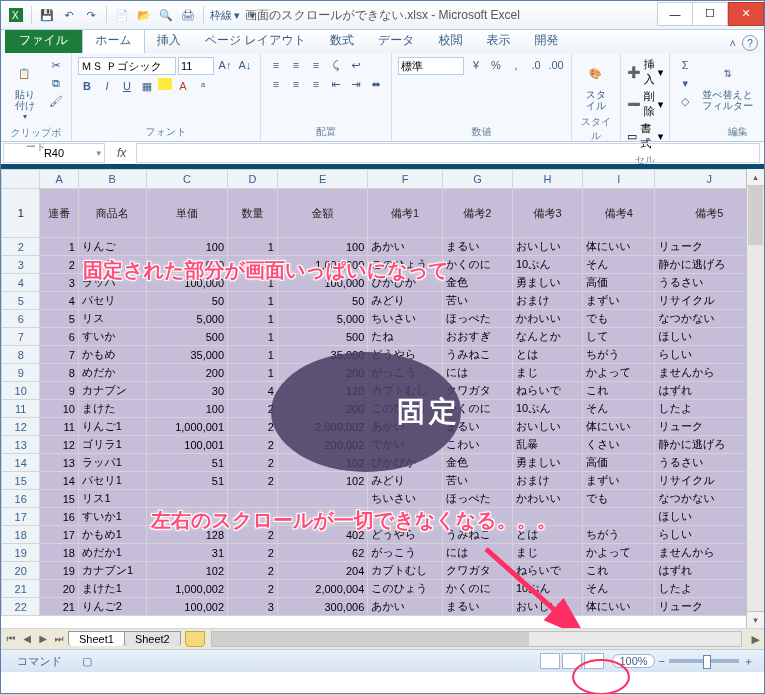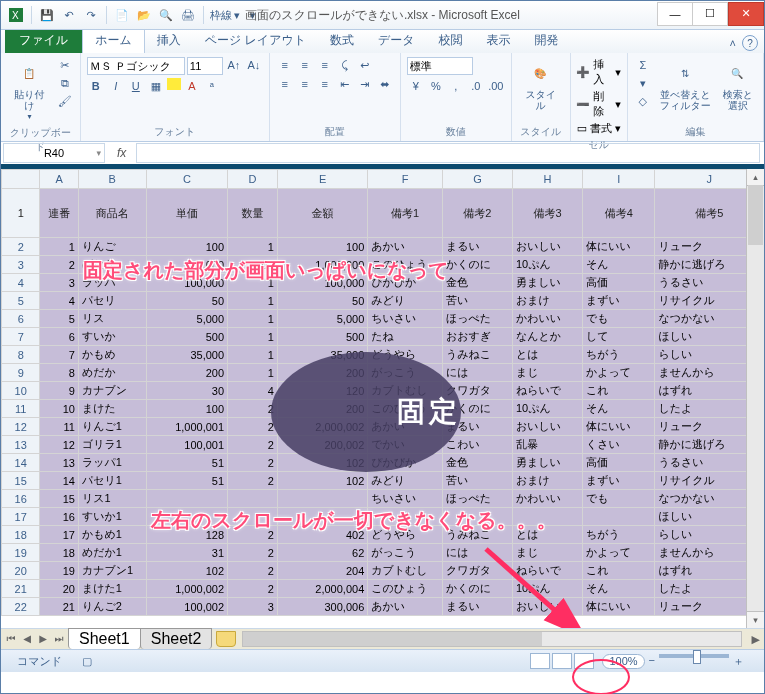--- a/index.html
+++ b/index.html
@@ -46,32 +46,32 @@
   .rowhdr{background:#eef3f8;text-align:center;color:#3b5f8a;width:34px}
   .hdr-row td{background:#c6bdd8;height:48px;text-align:center;color:#222}
   .data-row td{background:#c6bdd8}
   .corner{background:#eef3f8;width:34px}
   .col-A{width:34px}.col-B{width:60px}.col-C{width:72px}.col-D{width:44px}.col-E{width:80px}.col-F{width:66px}.col-G{width:62px}.col-H{width:62px}.col-I{width:64px}.col-J{width:96px}
   .num{text-align:right}
   
   .sheet-strip{height:20px;background:#ece9d8;display:flex;align-items:center;border-top:1px solid #c9d8e8}
   .sheet-nav{display:flex;gap:0;padding:0 2px}
   .sheet-nav span{width:16px;text-align:center;color:#666;font-size:10px}
-  .sheet-tab{background:#fff;border:1px solid #999;border-bottom:none;padding:1px 10px;font-size:16px;margin-left:-1px;border-radius:0 0 4px 4px;transform:translateY(-1px)}
+  .sheet-tab{background:#fff;border:1px solid #999;border-bottom:none;padding:1px 10px;font-size:11px;margin-left:-1px;border-radius:0 0 4px 4px;transform:translateY(-1px)}
   .sheet-tab.inactive{background:#e3e3e3}
   .sheet-add{width:18px;height:14px;background:#f5d97a;border:1px solid #c9a93c;margin-left:4px;border-radius:0 0 4px 4px}
   .hscroll{flex:1;height:14px;margin:0 6px;background:#e9e9e9;border:1px solid #c0c0c0;position:relative}
   .hscroll .thumb{position:absolute;left:0;top:0;bottom:0;width:60%;background:#cfcfcf}
   
   .status-bar{height:22px;background:linear-gradient(#eaf1fa,#d7e4f2);display:flex;align-items:center;font-size:11px;color:#3b5f8a;border-top:1px solid #b8cce4}
   .status-bar .left{padding:0 16px}
   .status-bar .spacer{flex:1}
   .view-btns{display:flex;gap:2px;margin-right:8px}
   .view-btns span{width:18px;height:14px;border:1px solid #9cb6d4;background:#fff;display:inline-block}
-  .zoom{display:flex;gap:4px;margin-right:20px}
+  .zoom{display:flex;align-items:center;gap:4px;margin-right:10px}
   .zoom .zl{width:70px;height:4px;background:#9cb6d4;position:relative}
   .zoom .zl::after{content:"";position:absolute;left:48%;top:-4px;width:6px;height:12px;background:#fff;border:1px solid #6a88ad}
   .zoom-val{border:1px solid #9cb6d4;background:#fff;padding:0 6px;border-radius:8px}
   
   .overlay{position:absolute;pointer-events:none}
   .anno{color:#ff4d7a;font-weight:bold;font-size:20px;text-shadow:-1px -1px 0 #fff,1px -1px 0 #fff,-1px 1px 0 #fff,1px 1px 0 #fff,0 0 4px #fff}
   .oval{position:absolute;width:190px;height:120px;background:rgba(70,62,100,.85);border-radius:50%;display:flex;align-items:center;justify-content:flex-end;color:#fff;font-size:28px;font-weight:bold;letter-spacing:4px}
   .arrow{position:absolute}
   .zoom-ring{position:absolute;width:54px;height:32px;border:2px solid #ff2e62;border-radius:50%}
   .vscroll{position:absolute;right:0;top:0;bottom:0;width:17px;background:#e9e9e9;border-left:1px solid #c0c0c0}
@@ -178,21 +178,21 @@
           <span class="mini-btn">≡</span>
           <span class="mini-btn">⇤</span>
           <span class="mini-btn">⇥</span>
           <span class="mini-btn">⬌</span>
         </div>
       </div>
       <div class="lbl">配置</div>
     </div>
 
     <div class="rgroup">
-      <div class="body" style="flex-direction:column;gap:3px">
+      <div class="body" style="flex-direction:row;gap:3px">
         <input class="rib-in" value="標準" style="">
         <div style="display:flex;gap:2px">
           <span class="mini-btn">¥</span>
           <span class="mini-btn">%</span>
           <span class="mini-btn">,</span>
           <span class="mini-btn">.0</span>
           <span class="mini-btn">.00</span>
         </div>
       </div>
       <div class="lbl">数値</div>

